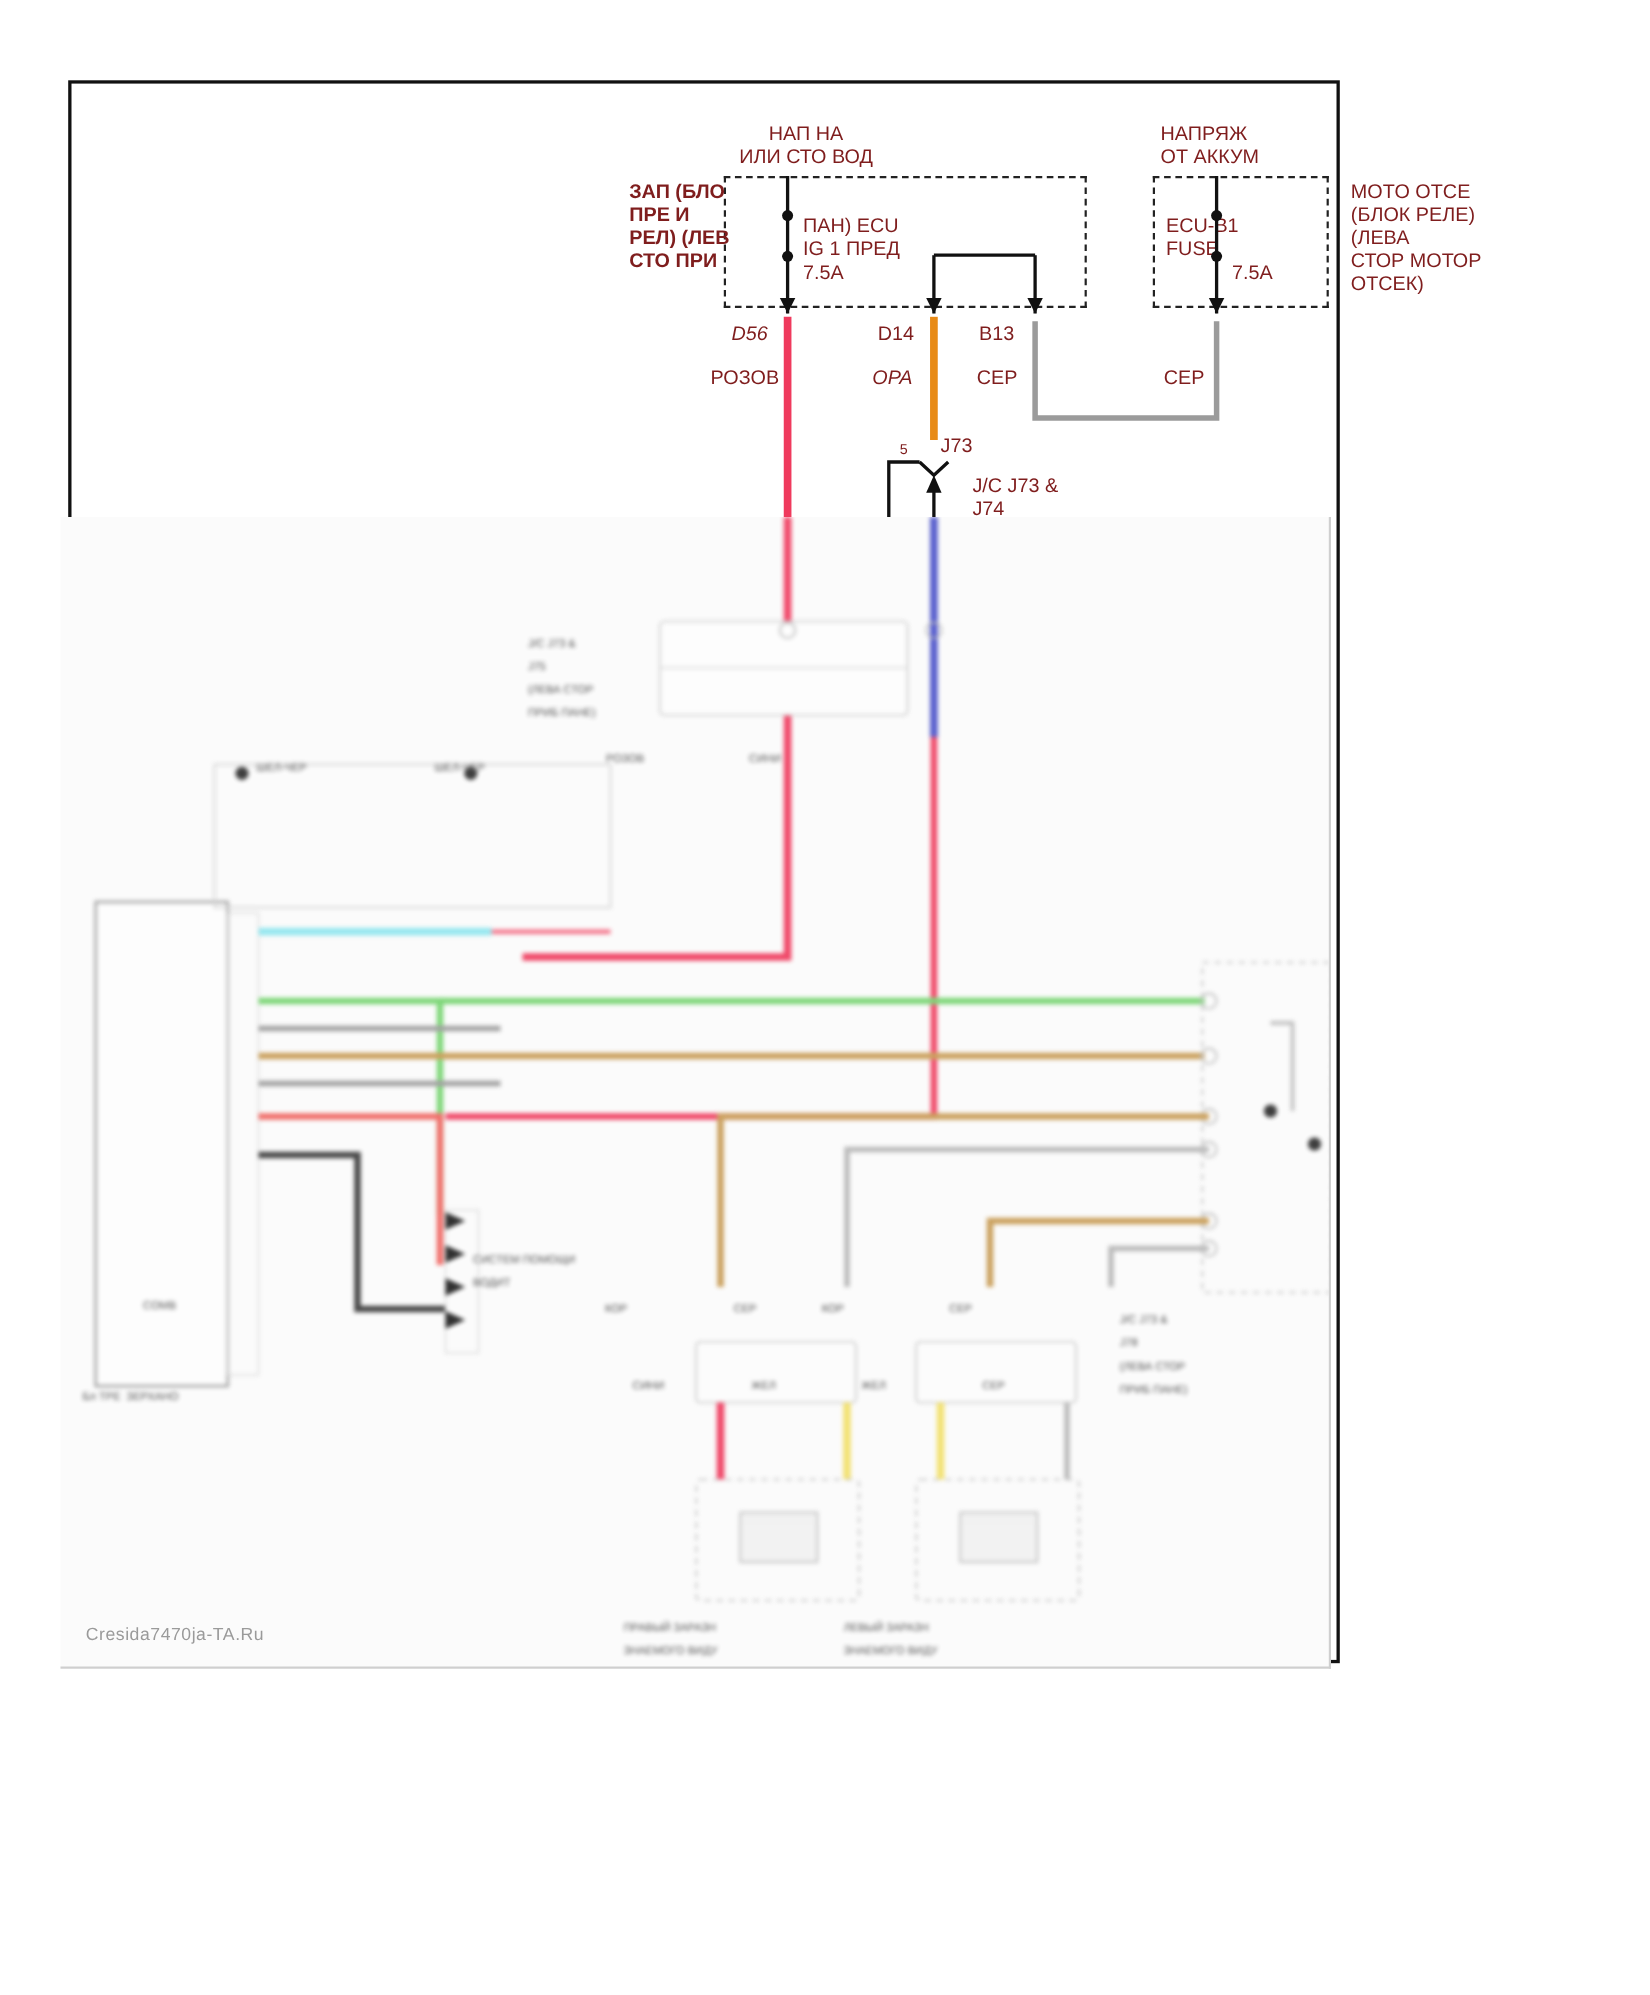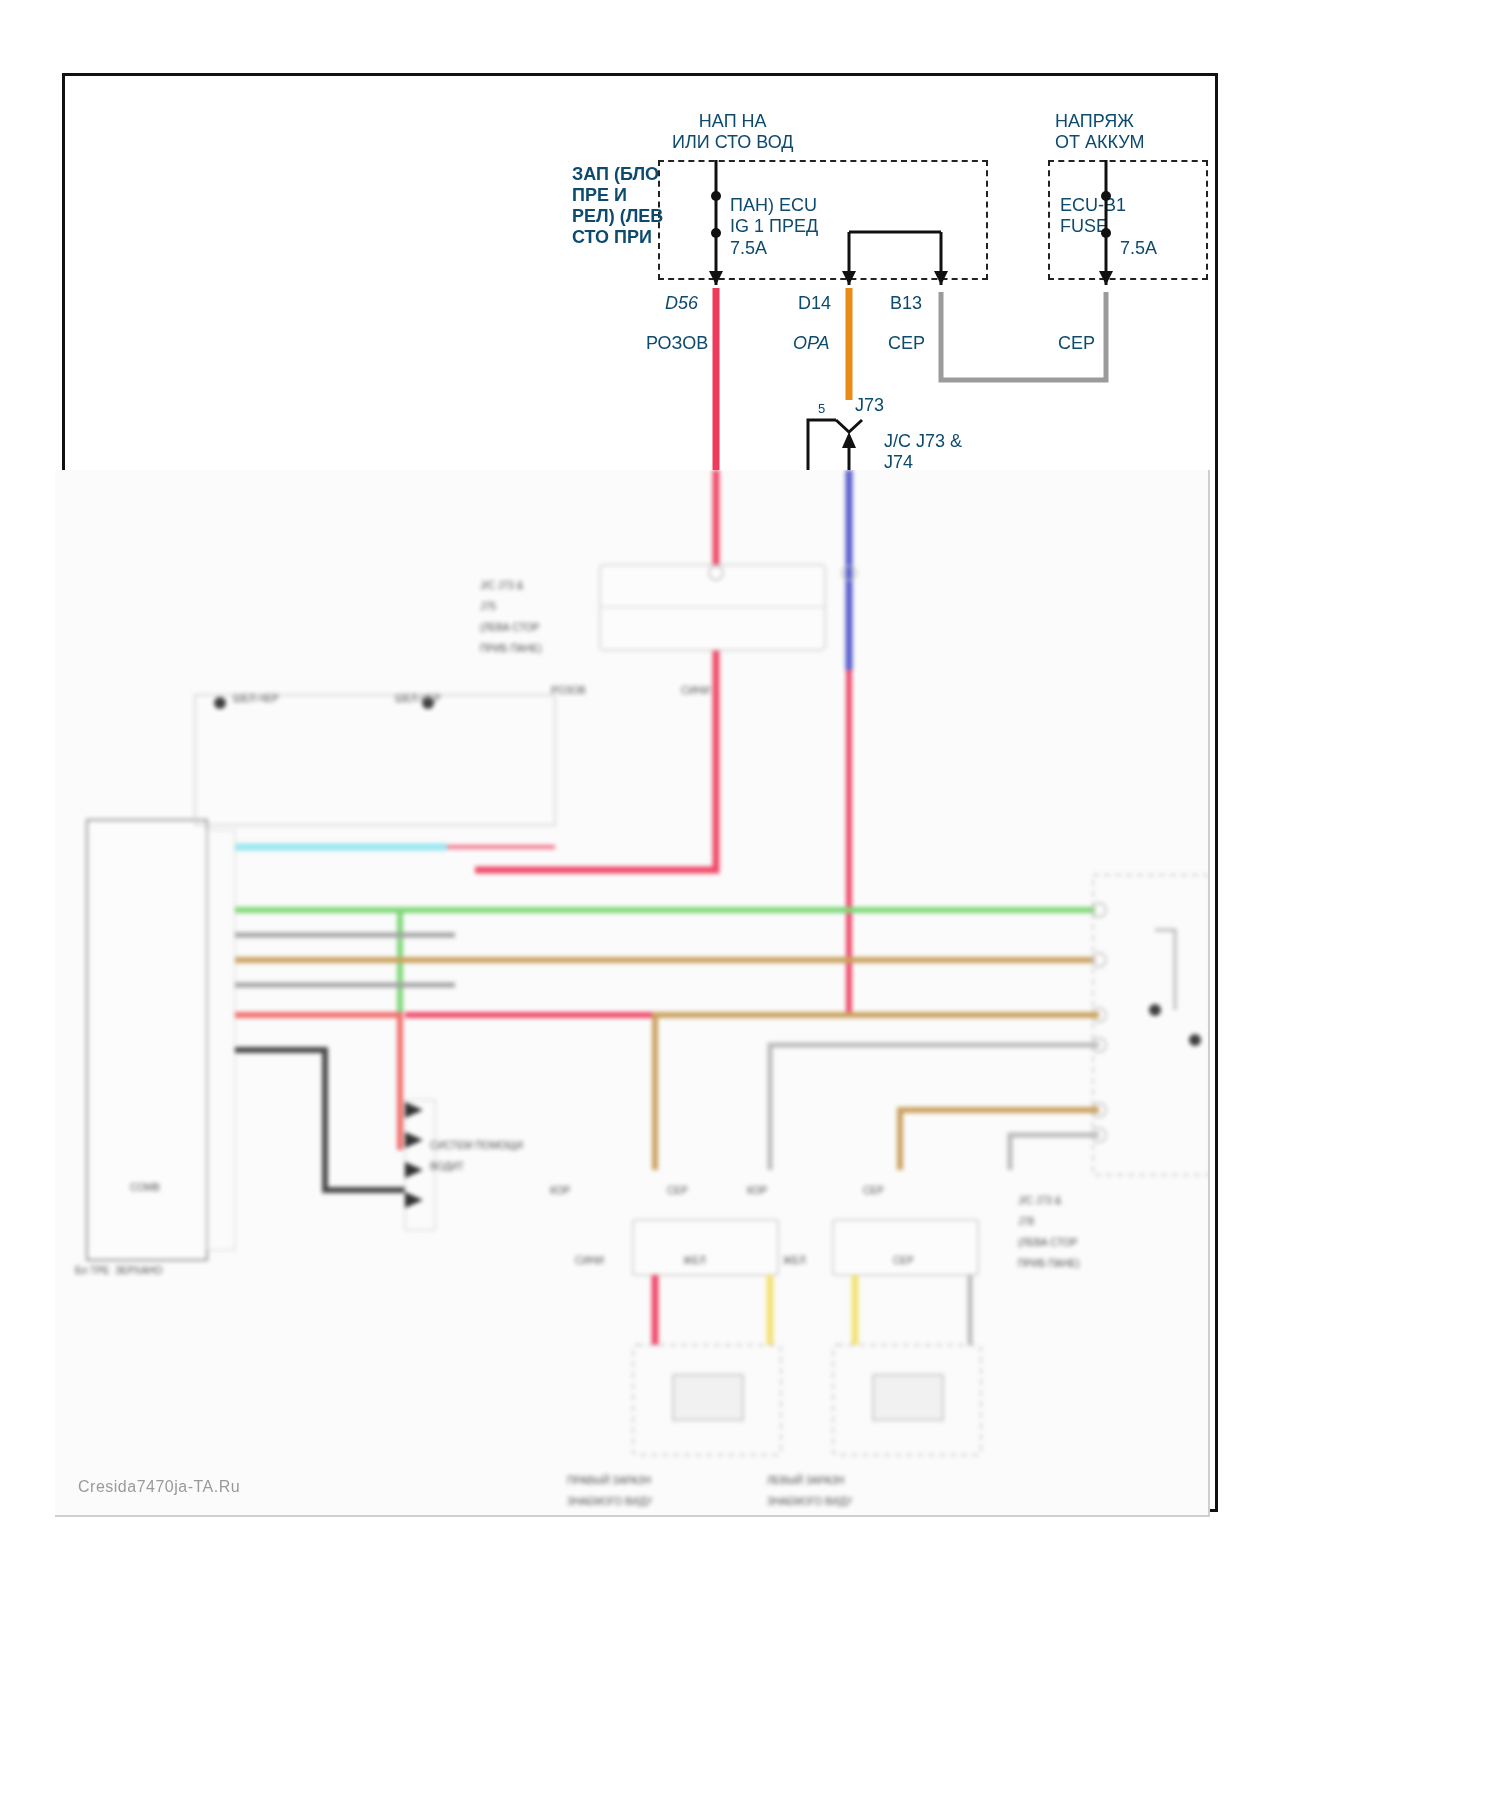--- a/index.html
+++ b/index.html
@@ -42,21 +42,21 @@
     box-sizing: border-box;
     overflow: hidden;
   }
   .blurred {
     filter: blur(2.1px);
     opacity: 0.92;
   }
   .txt {
     position: absolute;
     font-size: 18px;
-    color: #0c4a6e;
+    color: #7f1d1d;
     white-space: pre;
     line-height: 21px;
   }
   .txt.sm { font-size: 13px; }
   .txt.xs { font-size: 10px; color:#444; }
   .dash-box {
     position: absolute;
     border: 2px dashed #222;
     box-sizing: border-box;
   }
@@ -84,20 +84,25 @@
 
   <div class="dash-box" style="left:658px; top:160px; width:330px; height:120px;"></div>
 
   <div class="dash-box" style="left:1048px; top:160px; width:160px; height:120px;"></div>
 
   <div class="txt" style="left:572px; top:164px;font-weight:bold;">ЗАП (БЛО
 ПРЕ И
 РЕЛ) (ЛЕВ
 СТО ПРИ</div>
 
+  <div class="txt" style="left:1228px; top:164px;">MOTO ОТСЕ
+(БЛОК РЕЛЕ)
+(ЛЕВА
+СТОР МОТОР
+ОТСЕК)</div>
 
   <div class="txt" style="left:730px; top:195px;">ПАН) ECU
 IG 1 ПРЕД</div>
   <div class="txt" style="left:730px; top:238px;">7.5A</div>
 
   <div class="txt" style="left:1060px; top:195px;">ECU-B1
 FUSE</div>
   <div class="txt" style="left:1120px; top:238px;">7.5A</div>
 
   <div class="txt" style="left:665px; top:293px;font-style:italic;">D56</div>

